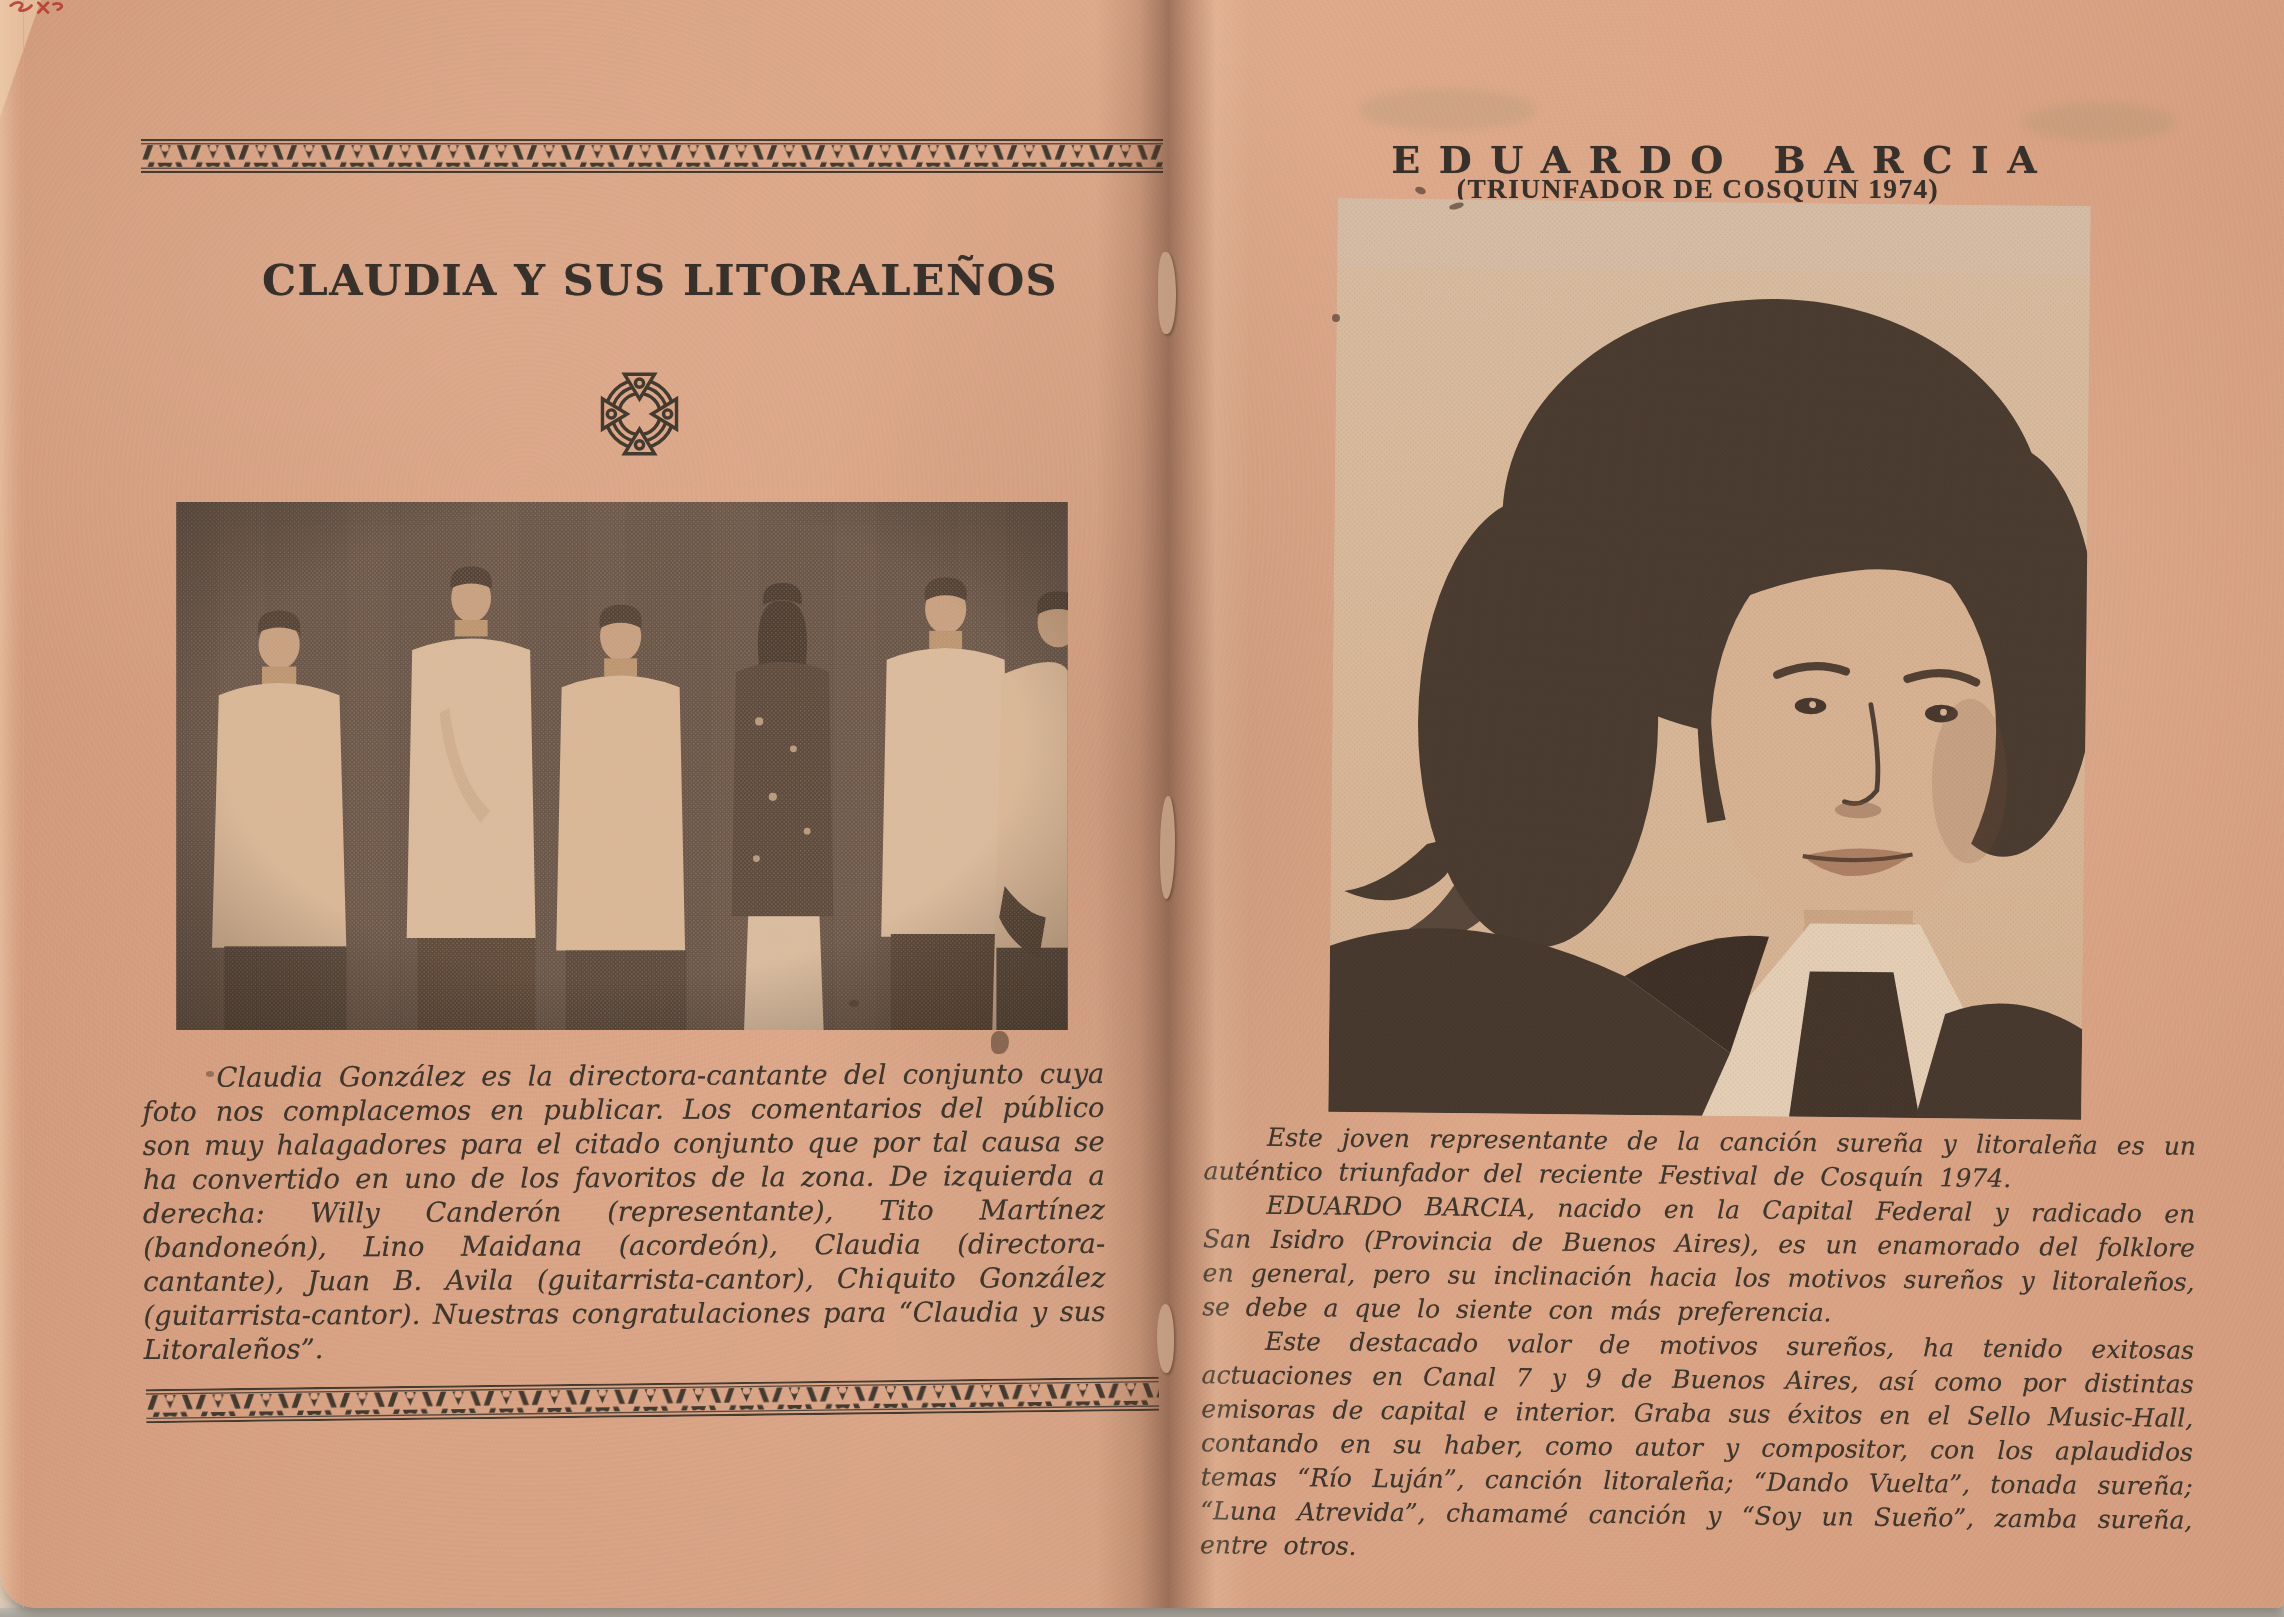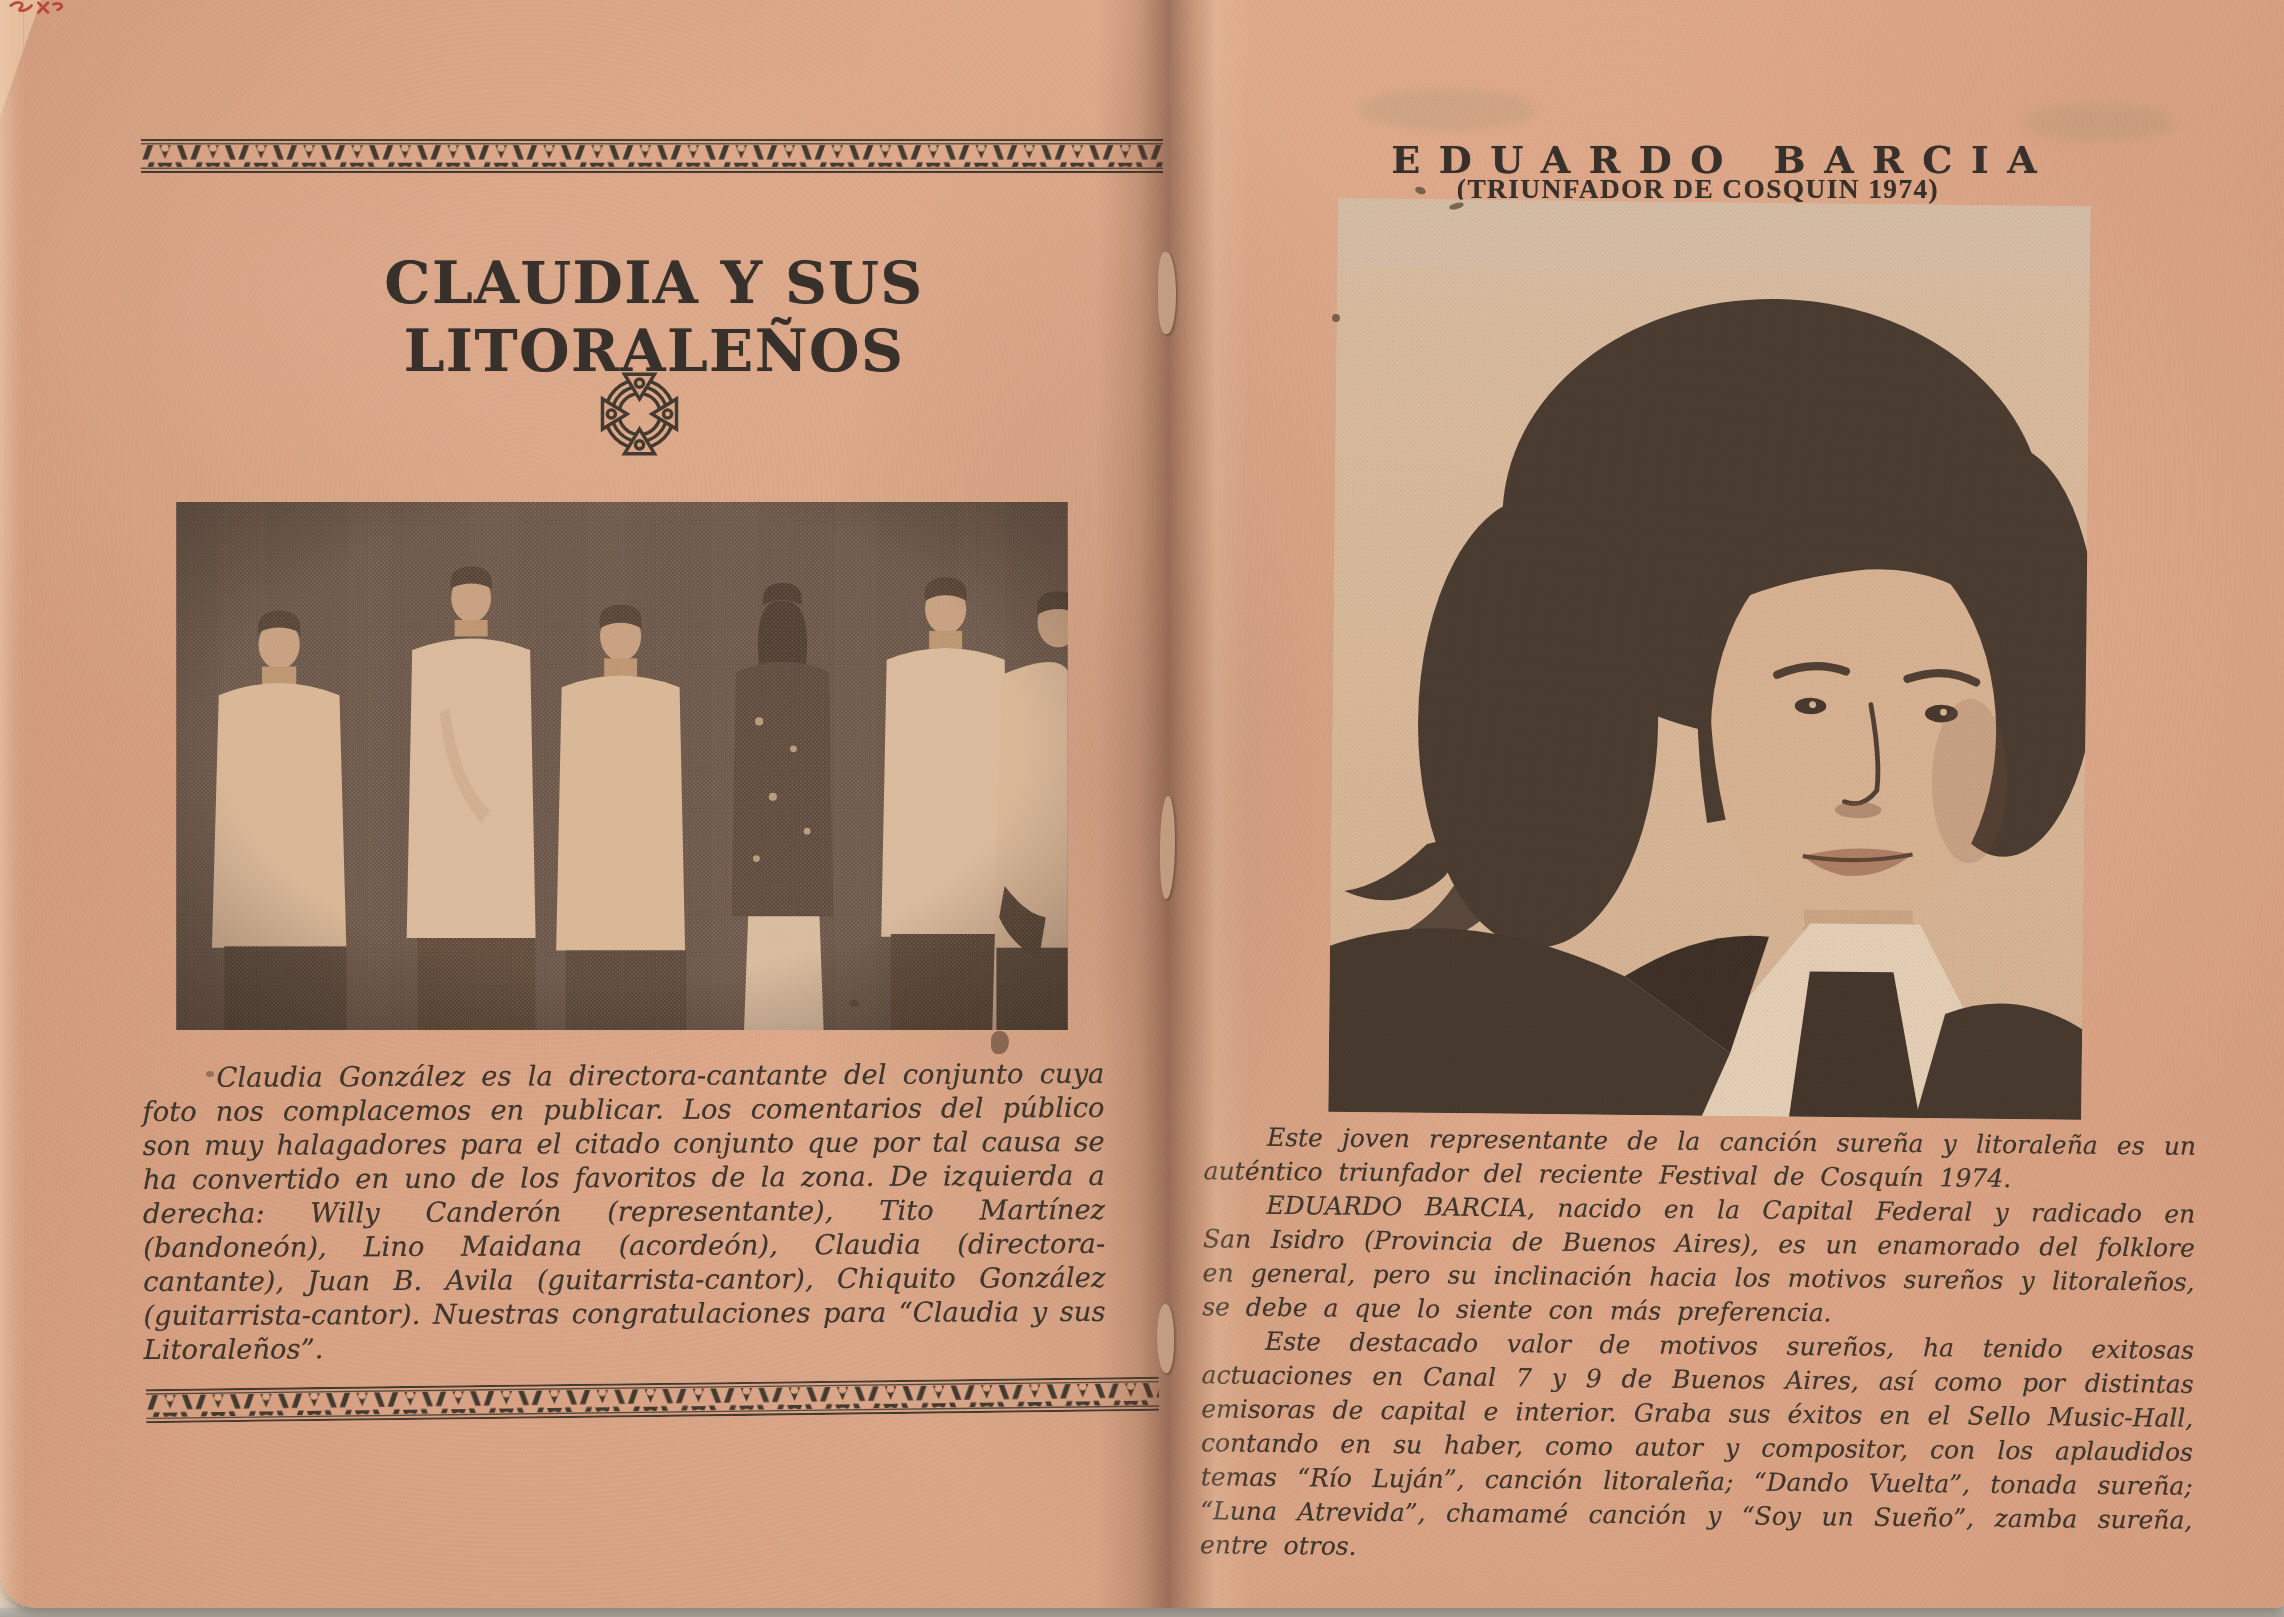--- a/index.html
+++ b/index.html
@@ -61,21 +61,21 @@
   .serif-title{font-family:"DejaVu Serif","Liberation Serif",serif;font-weight:bold;color:#38302a;
     text-shadow:0 0 0.7px rgba(56,48,40,.55);}
   .body-text{font-style:italic;color:#3e352c;text-align:justify;
     text-shadow:0 0 0.7px rgba(62,53,44,.45);}
 
   
   .lp-border{position:absolute;color:#433a30;}
   .lp-border.top{left:141px;top:139px;}
   .lp-border.bottom{left:146px;top:1383px;transform:rotate(-0.7deg);}
   .lp-title{position:absolute;left:141px;top:247px;width:1022px;text-align:center;
-    font-size:58px;letter-spacing:1.4px;margin:2px;}
+    font-size:43px;letter-spacing:1.4px;margin:8px;}
   .ornament{position:absolute;left:597px;top:370px;color:#433a30;}
   .group-photo{position:absolute;left:176px;top:502px;}
   .lp-caption{position:absolute;left:143px;top:1059px;width:962px;margin:0;
     font-size:27.4px;line-height:34px;word-spacing:.14em;text-indent:74px;
     transform:rotate(-0.25deg);}
 
   
   .rp-title{position:absolute;left:1202px;top:121px;width:992px;text-align:center;
     font-size:38px;letter-spacing:18.5px;margin:16px;text-indent:18.5px;}
   .rp-subtitle{position:absolute;left:1202px;top:174px;width:992px;text-align:center;

